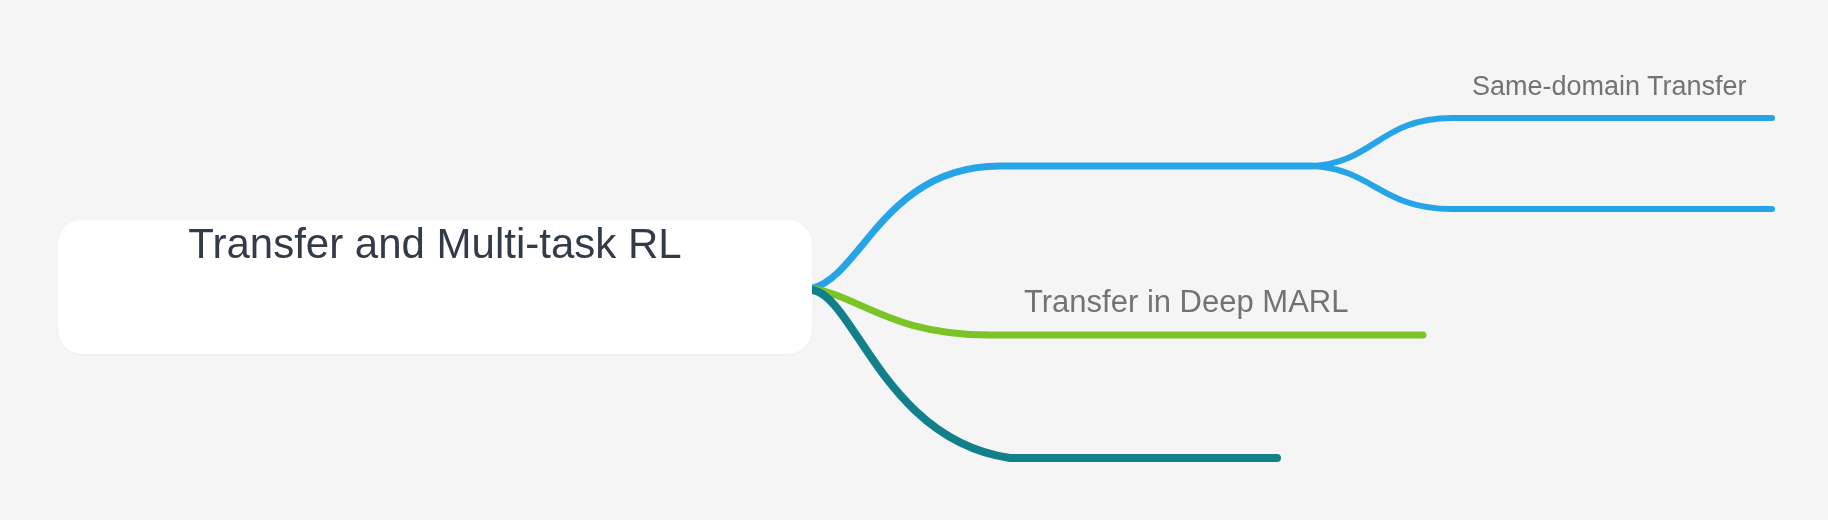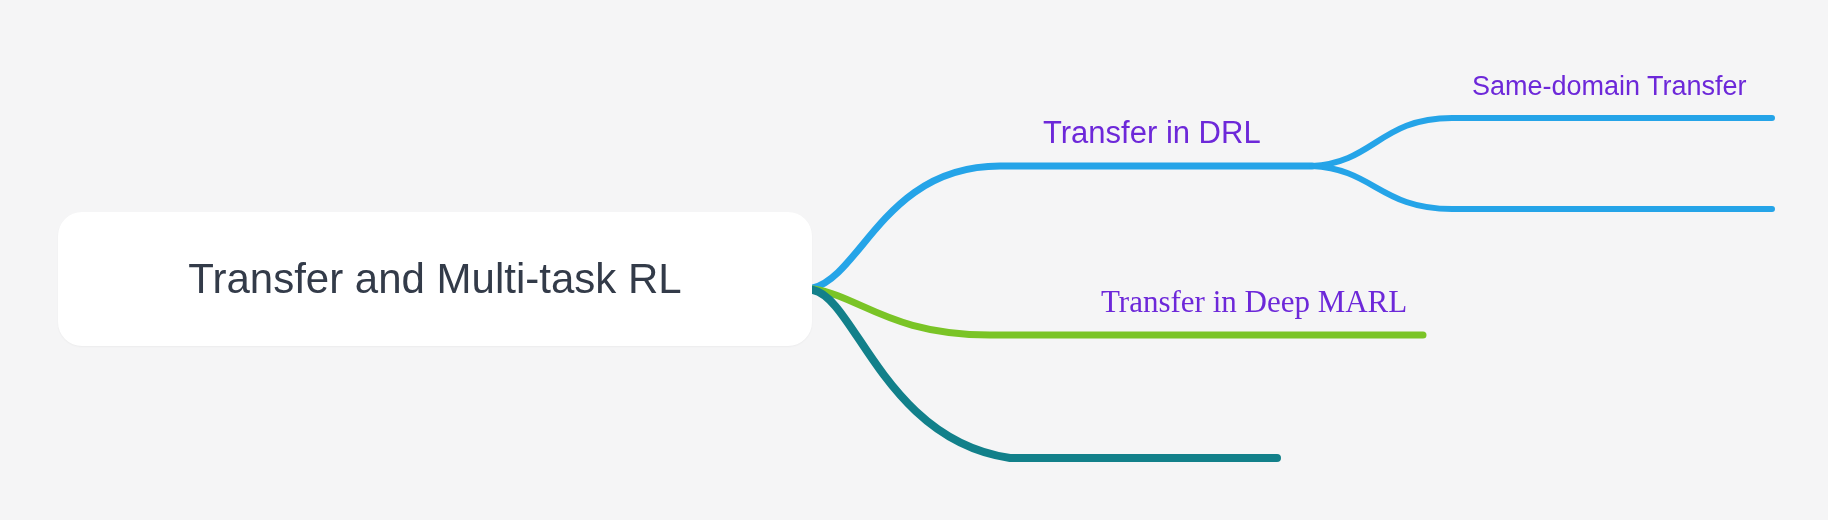--- a/index.html
+++ b/index.html
@@ -17,48 +17,47 @@
   .edges {
     position: absolute;
     top: 0;
     left: 0;
     width: 1828px;
     height: 520px;
   }
   .root-node {
     position: absolute;
     left: 58px;
-    top: 212px;
+    top: 220px;
     width: 754px;
     height: 134px;
     background: #FFFFFF;
     border-radius: 24px;
     display: flex;
-    align-items: center;
     justify-content: center;
     box-shadow: 0 1px 2px rgba(0,0,0,0.04);
   }
   .root-label {
     font-size: 42px;
     color: #333B49;
     white-space: nowrap;
   }
   .node-label {
     position: absolute;
     white-space: nowrap;
-    color: #6d28d9;
+    color: #737373;
   }
   .lvl1 {
     font-size: 31px;
   }
   .lvl2 {
     font-size: 27px;
   }
   .label-drl        { left: 1043px; top: 115px; }
-  .label-marl       { left: 1101px; top: 284px; font-family: Liberation Serif, serif; }
+  .label-marl       { left: 1024px; top: 284px; }
   .label-multitask  { left: 1043px; top: 407px; }
   .label-samedomain { left: 1472px; top: 71px;  }
   .label-crossdomain{ left: 1468px; top: 163px; }
 </style>
 </head>
 <body>
 
 <div class="canvas">
 
   <svg class="edges" viewBox="0 0 1828 520" fill="none">
@@ -71,21 +70,20 @@
 
     <path d="M 813 289 C 860 296 890 335 990 335 H 1423" stroke-width="7" stroke-linecap="round" stroke="#7AC426"></path>
 
     <path d="M 813 290 C 855 298 885 440 1010 458 H 1277" stroke-width="8" stroke-linecap="round" stroke="#12808A"></path>
   </svg>
 
   <div class="root-node">
     <span class="root-label">Transfer and Multi-task RL</span>
   </div>
 
-  <div class="node-label lvl1 label-drl">Transfer in DRL</div>
 
   <div class="node-label lvl1 label-marl">Transfer in Deep MARL</div>
 
 
   <div class="node-label lvl2 label-samedomain">Same-domain Transfer</div>
 
 
 </div>
 
 </body></html>

